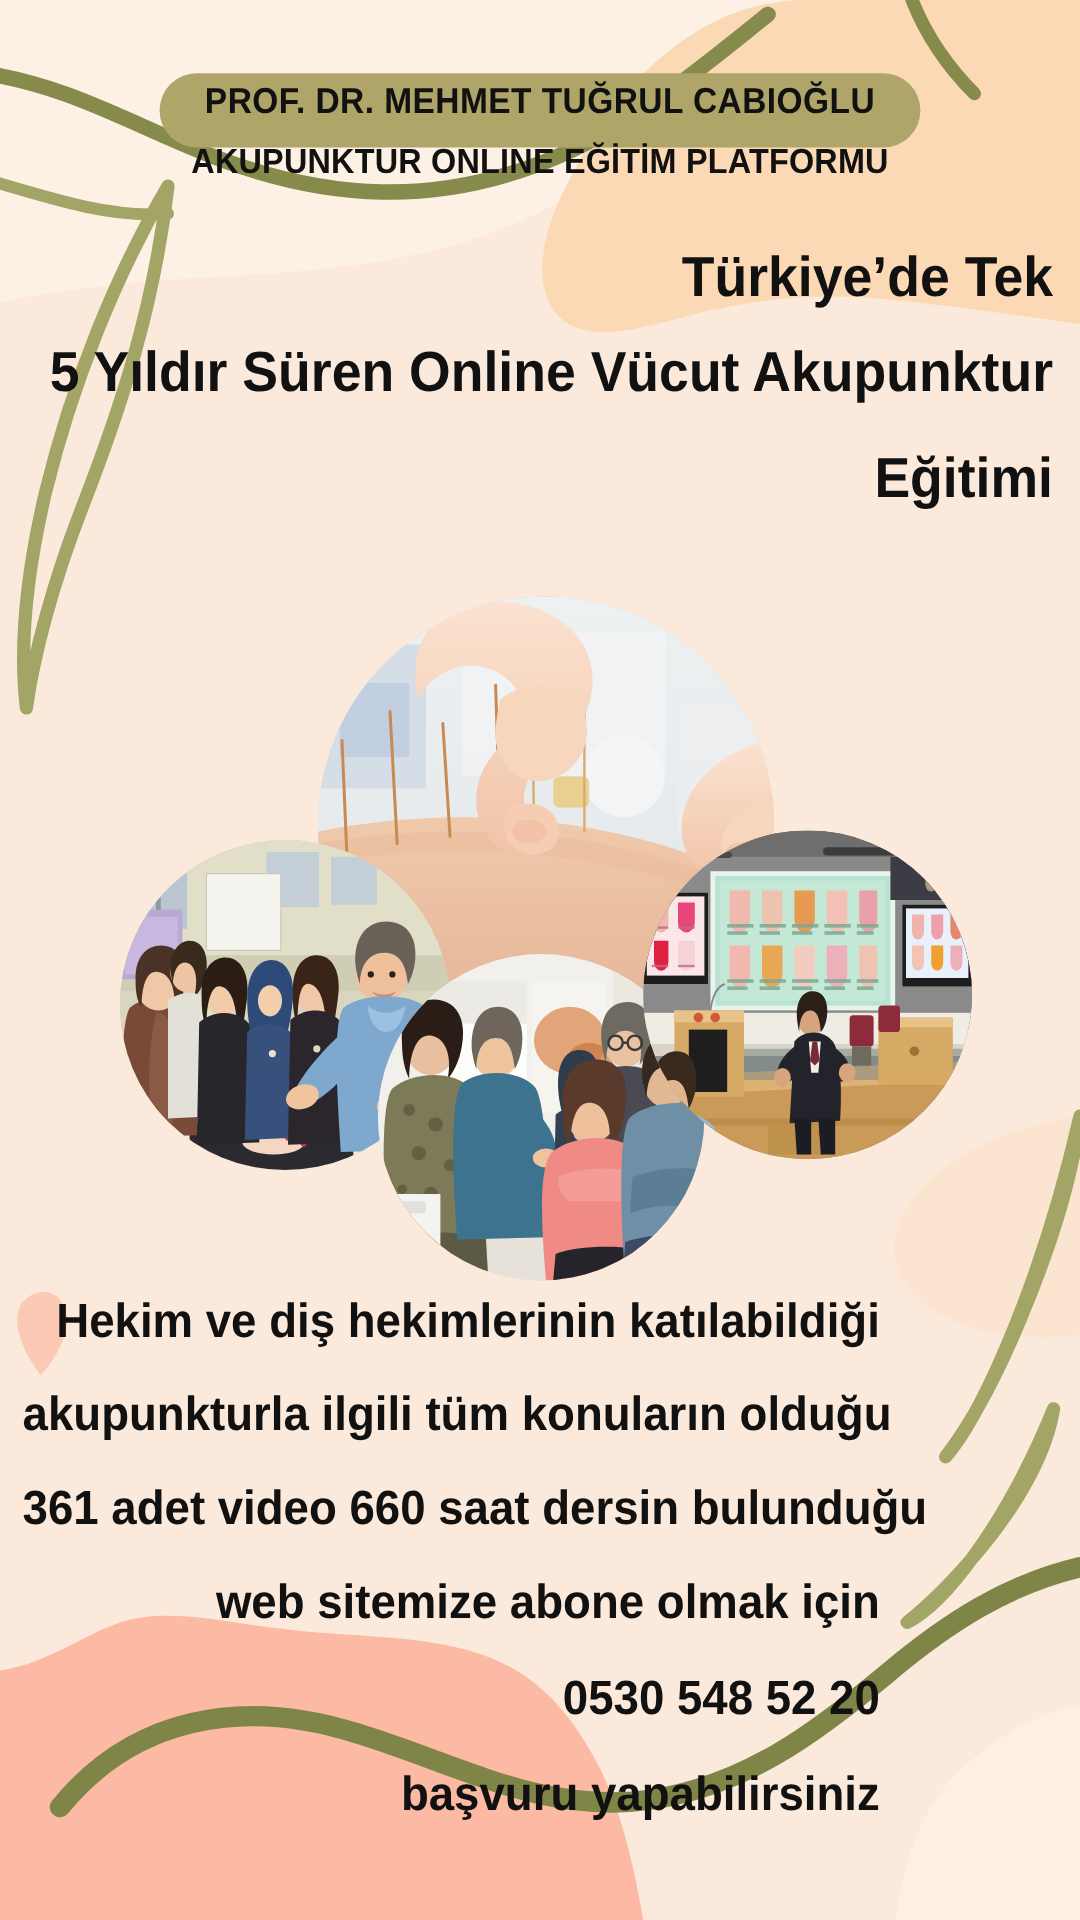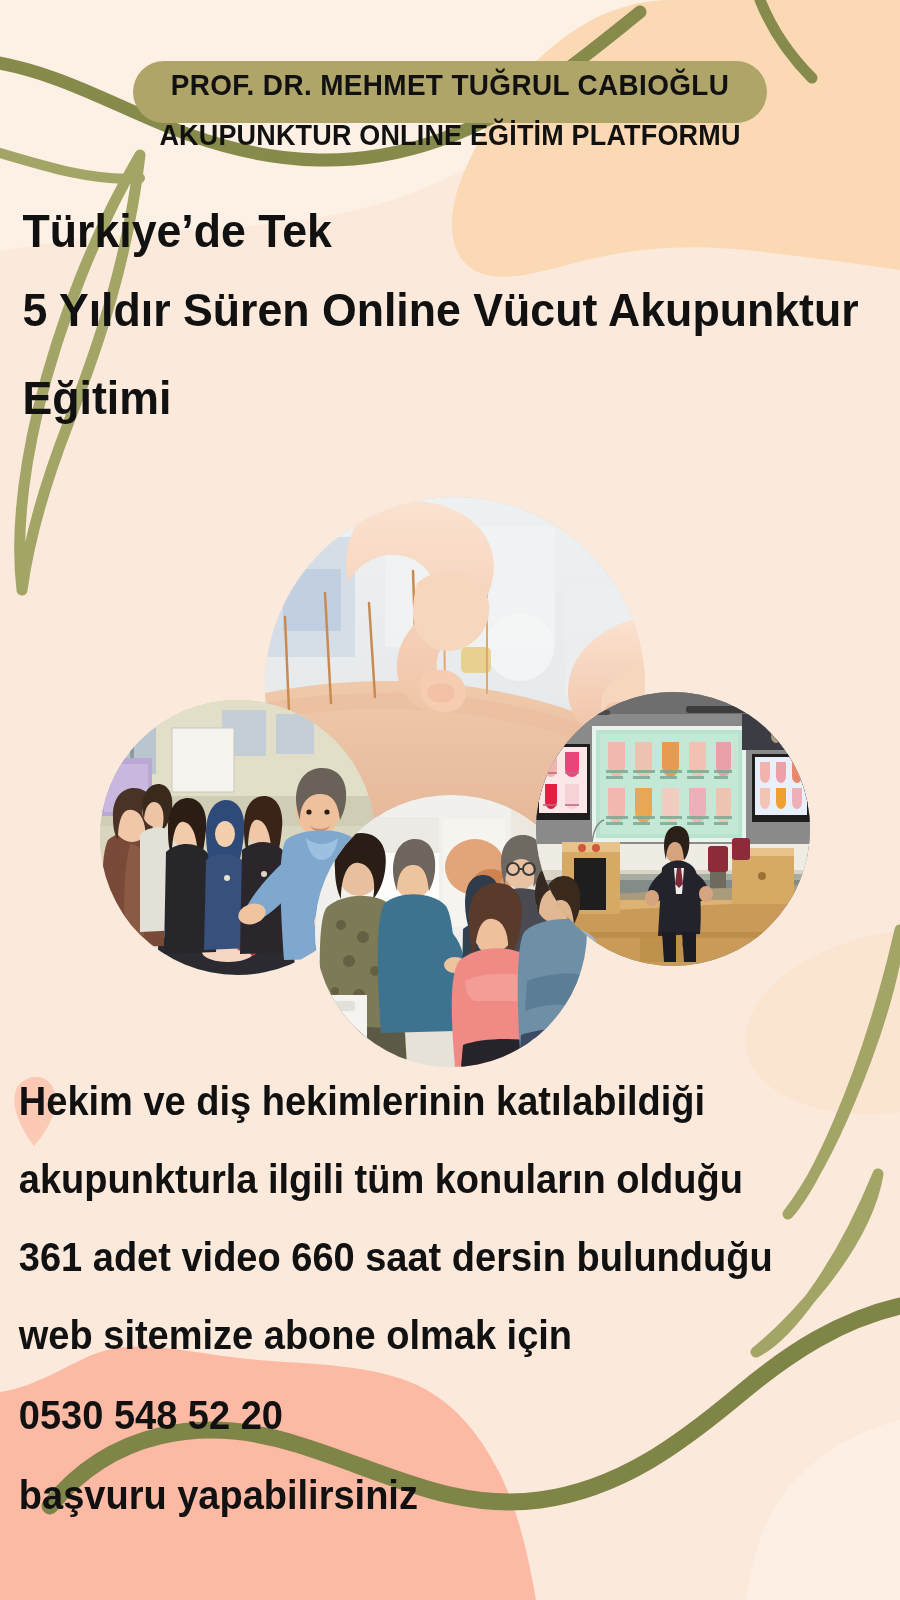--- a/index.html
+++ b/index.html
@@ -68,21 +68,21 @@
     white-space: nowrap;
   }
 
   
   .headline {
     position: absolute;
     left: 0;
     top: 200px;
     width: 900px;
     z-index: 4;
-    text-align: left;
+    text-align: right;
     color: #111111;
     font-family: "Liberation Sans", sans-serif;
     font-weight: 700;
   }
   .headline div {
     white-space: nowrap;
     transform: scaleX(0.95);
   }
   .hl1 { font-size: 47px; line-height: 62px; }
   .hl2 { font-size: 47px; line-height: 96px; }
@@ -105,21 +105,21 @@
   }
   .circ .scene { position: absolute; inset: 0; }
 
   
   .body-copy {
     position: absolute;
     left: 0;
     top: 1062px;
     width: 752px;
     z-index: 4;
-    text-align: left;
+    text-align: right;
     color: #111111;
     font-family: "Liberation Sans", sans-serif;
     font-weight: 700;
   }
   .body-copy div {
     white-space: nowrap;
     transform: scaleX(0.95);
   }
   .bc1 { font-size: 40px; line-height: 78px; }
   .bc2 { font-size: 40px; line-height: 78px; }

